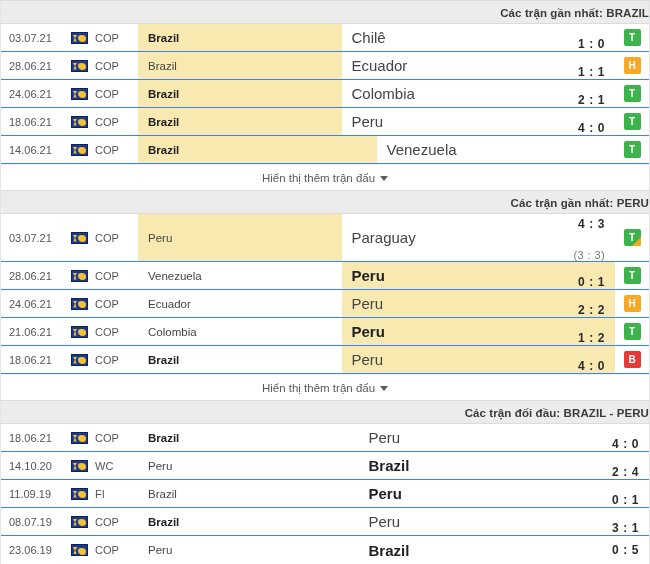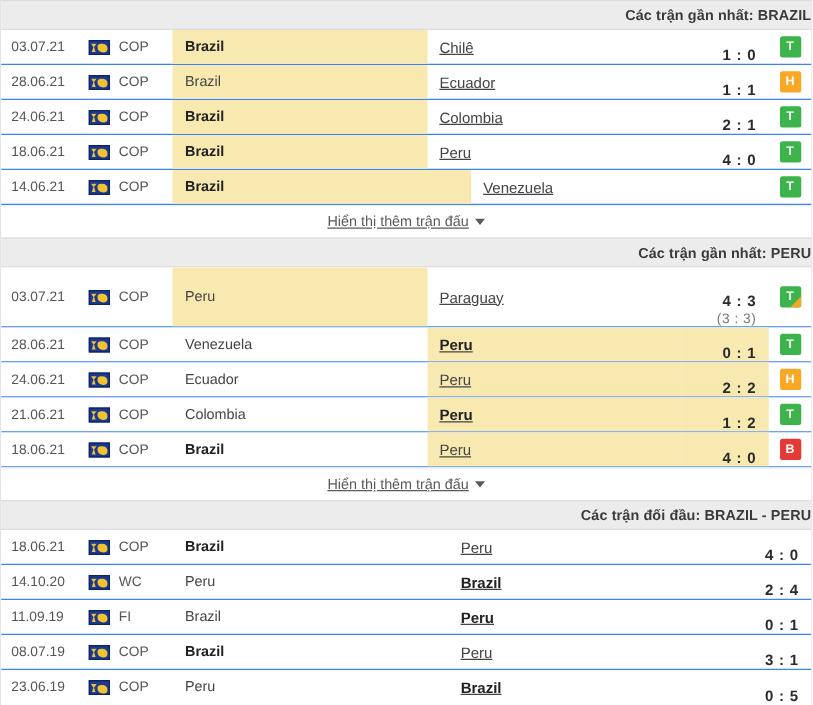--- a/index.html
+++ b/index.html
@@ -42,21 +42,21 @@
   
   .row {
     display: flex;
     align-items: stretch;
     height: 28px;
     border-bottom: 1px solid #3b82f6;
     box-sizing: border-box;
     background: #fff;
   }
   .row.tall { height: 48px; }
-  .row:last-child { border-bottom: none; }
+  .row:last-child { border-bottom: none; align-items: center; }
 
   .cell {
     display: flex;
     align-items: center;
     box-sizing: border-box;
     overflow: hidden;
     white-space: nowrap;
   }
 
   .c-date {
@@ -76,41 +76,40 @@
   }
   .c-home {
     flex: 1 1 0;
     padding-left: 10px;
     font-size: 11.5px;
     color: #444;
   }
   .c-away {
     flex: 1 1 0;
     padding-left: 10px;
-    font-size: 12px;
+    font-size: 15px;
     color: #444;
-    text-decoration: underline;
   }
   .c-score {
     width: 70px;
     justify-content: flex-end;
     padding-right: 10px;
     font-weight: bold;
     font-size: 12px;
     color: #2b2b2b;
     letter-spacing: 0.6px;
     flex-direction: column;
     align-items: flex-end;
   }
   .c-score .pen {
     font-weight: normal;
     font-size: 11px;
     color: #777;
     letter-spacing: 0.4px;
-    margin-top: 1px;
+    margin-top: 18px;
   }
   .c-badge {
     width: 34px;
     justify-content: center;
   }
 
   .hl { background: #f8e9b0; }
   .win { font-weight: bold; color: #222; }
 
   
@@ -176,21 +175,20 @@
     display: flex;
     align-items: center;
     justify-content: center;
     background: #fff;
     border-top: 1px solid #f0f0f0;
     box-sizing: border-box;
   }
   .showmore a {
     font-size: 11.5px;
     color: #5a5a5a;
-    text-decoration: underline;
     cursor: pointer;
   }
   .caret {
     display: inline-block;
     margin-left: 5px;
     width: 0; height: 0;
     border-left: 4px solid transparent;
     border-right: 4px solid transparent;
     border-top: 5px solid #5a5a5a;
     vertical-align: middle;

